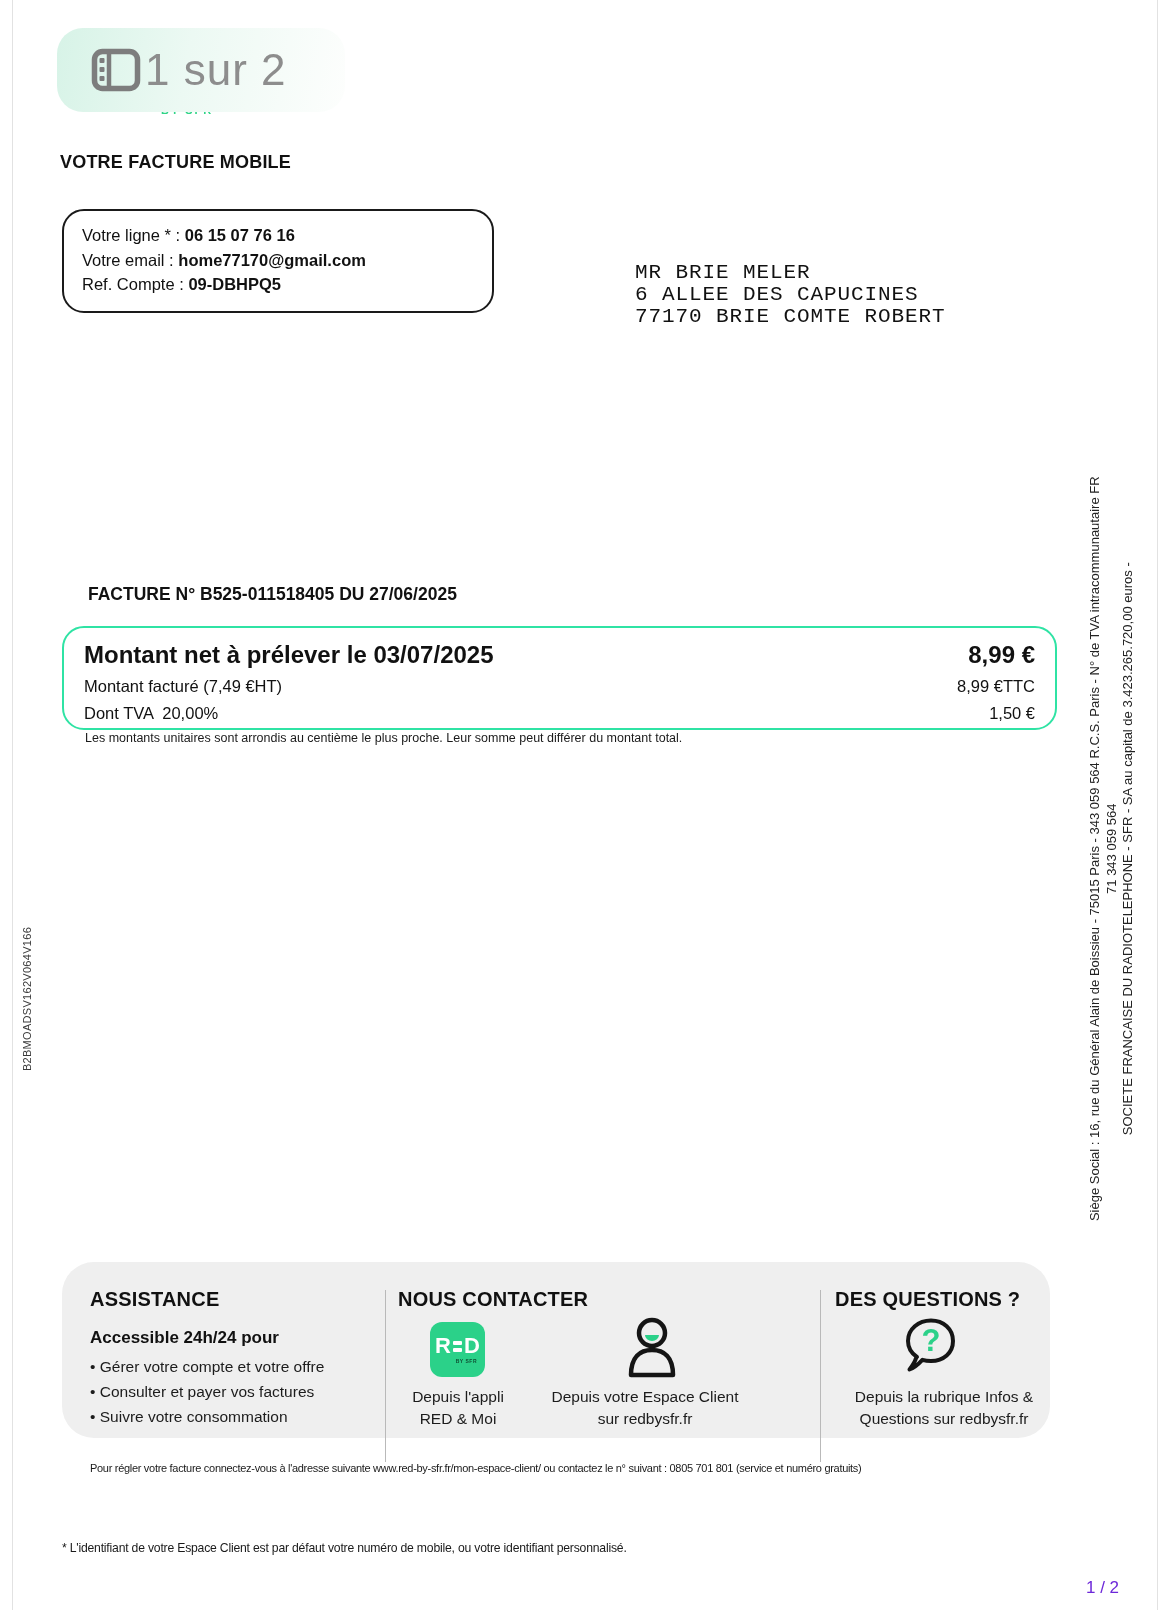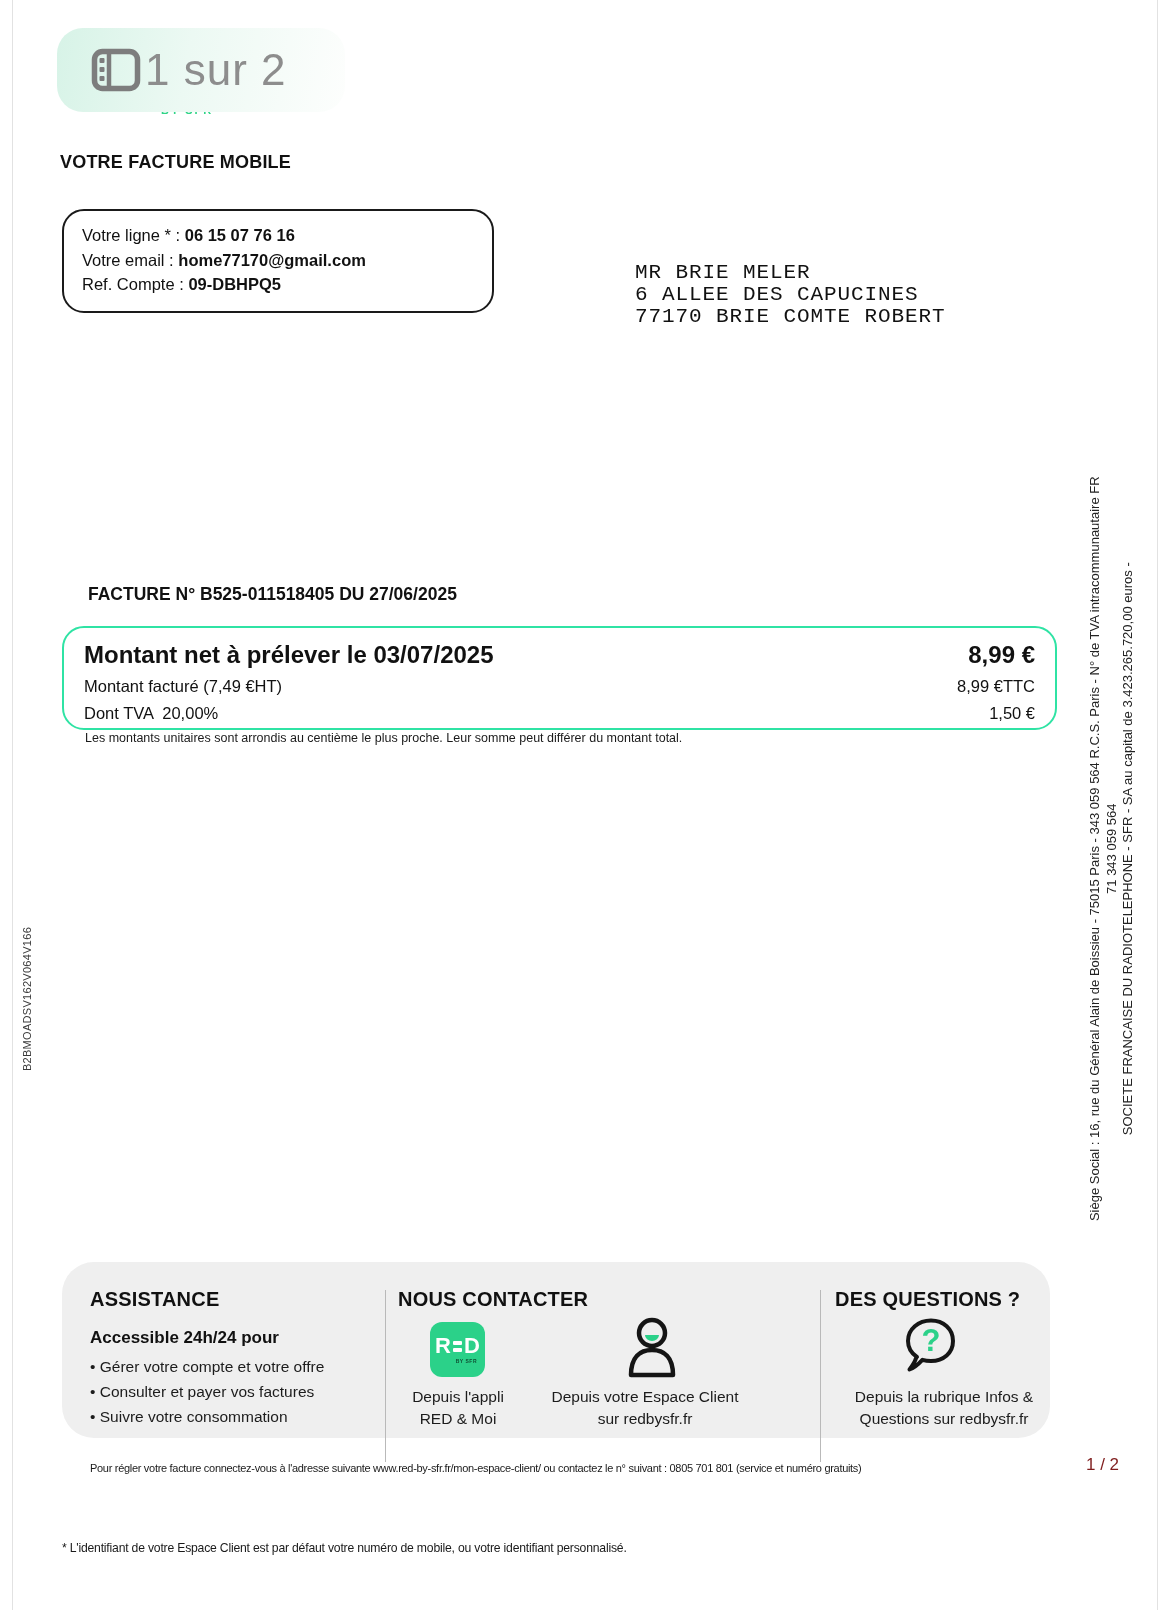--- a/index.html
+++ b/index.html
@@ -63,21 +63,21 @@
   .red-logo-sub{font-size:5px;color:#0f4e33;font-weight:700;align-self:flex-end;margin:1px 8px 0 0;letter-spacing:.5px;}
 
   .icon-abs{position:absolute;}
   .ccap{position:absolute;transform:translateX(-50%);text-align:center;font-size:15.5px;
     line-height:22px;white-space:nowrap;color:#1c1c1c;top:124px;}
   .cap-app{left:396px;} .cap-client{left:583px;} .cap-q{left:868px;margin-left:14px;}
 
   .pay-line{position:absolute;left:28px;top:200px;width:945px;font-size:11px;letter-spacing:-.3px;color:#1a1a1a;}
 
   .foot-note{position:absolute;left:62px;top:1541px;font-size:12.2px;letter-spacing:-.2px;color:#1a1a1a;}
-  .page-num{position:absolute;left:1086px;top:1455px;font-size:17px;color:#7f1d1d;}
+  .page-num{position:absolute;left:1086px;top:1578px;font-size:17px;color:#6d28d9;}
 </style>
 </head>
 <body>
 
 <div class="page">
   <div class="edge left"></div>
   <div class="edge right"></div>
 
   <div class="logo-byline">BY SFR</div>
 

